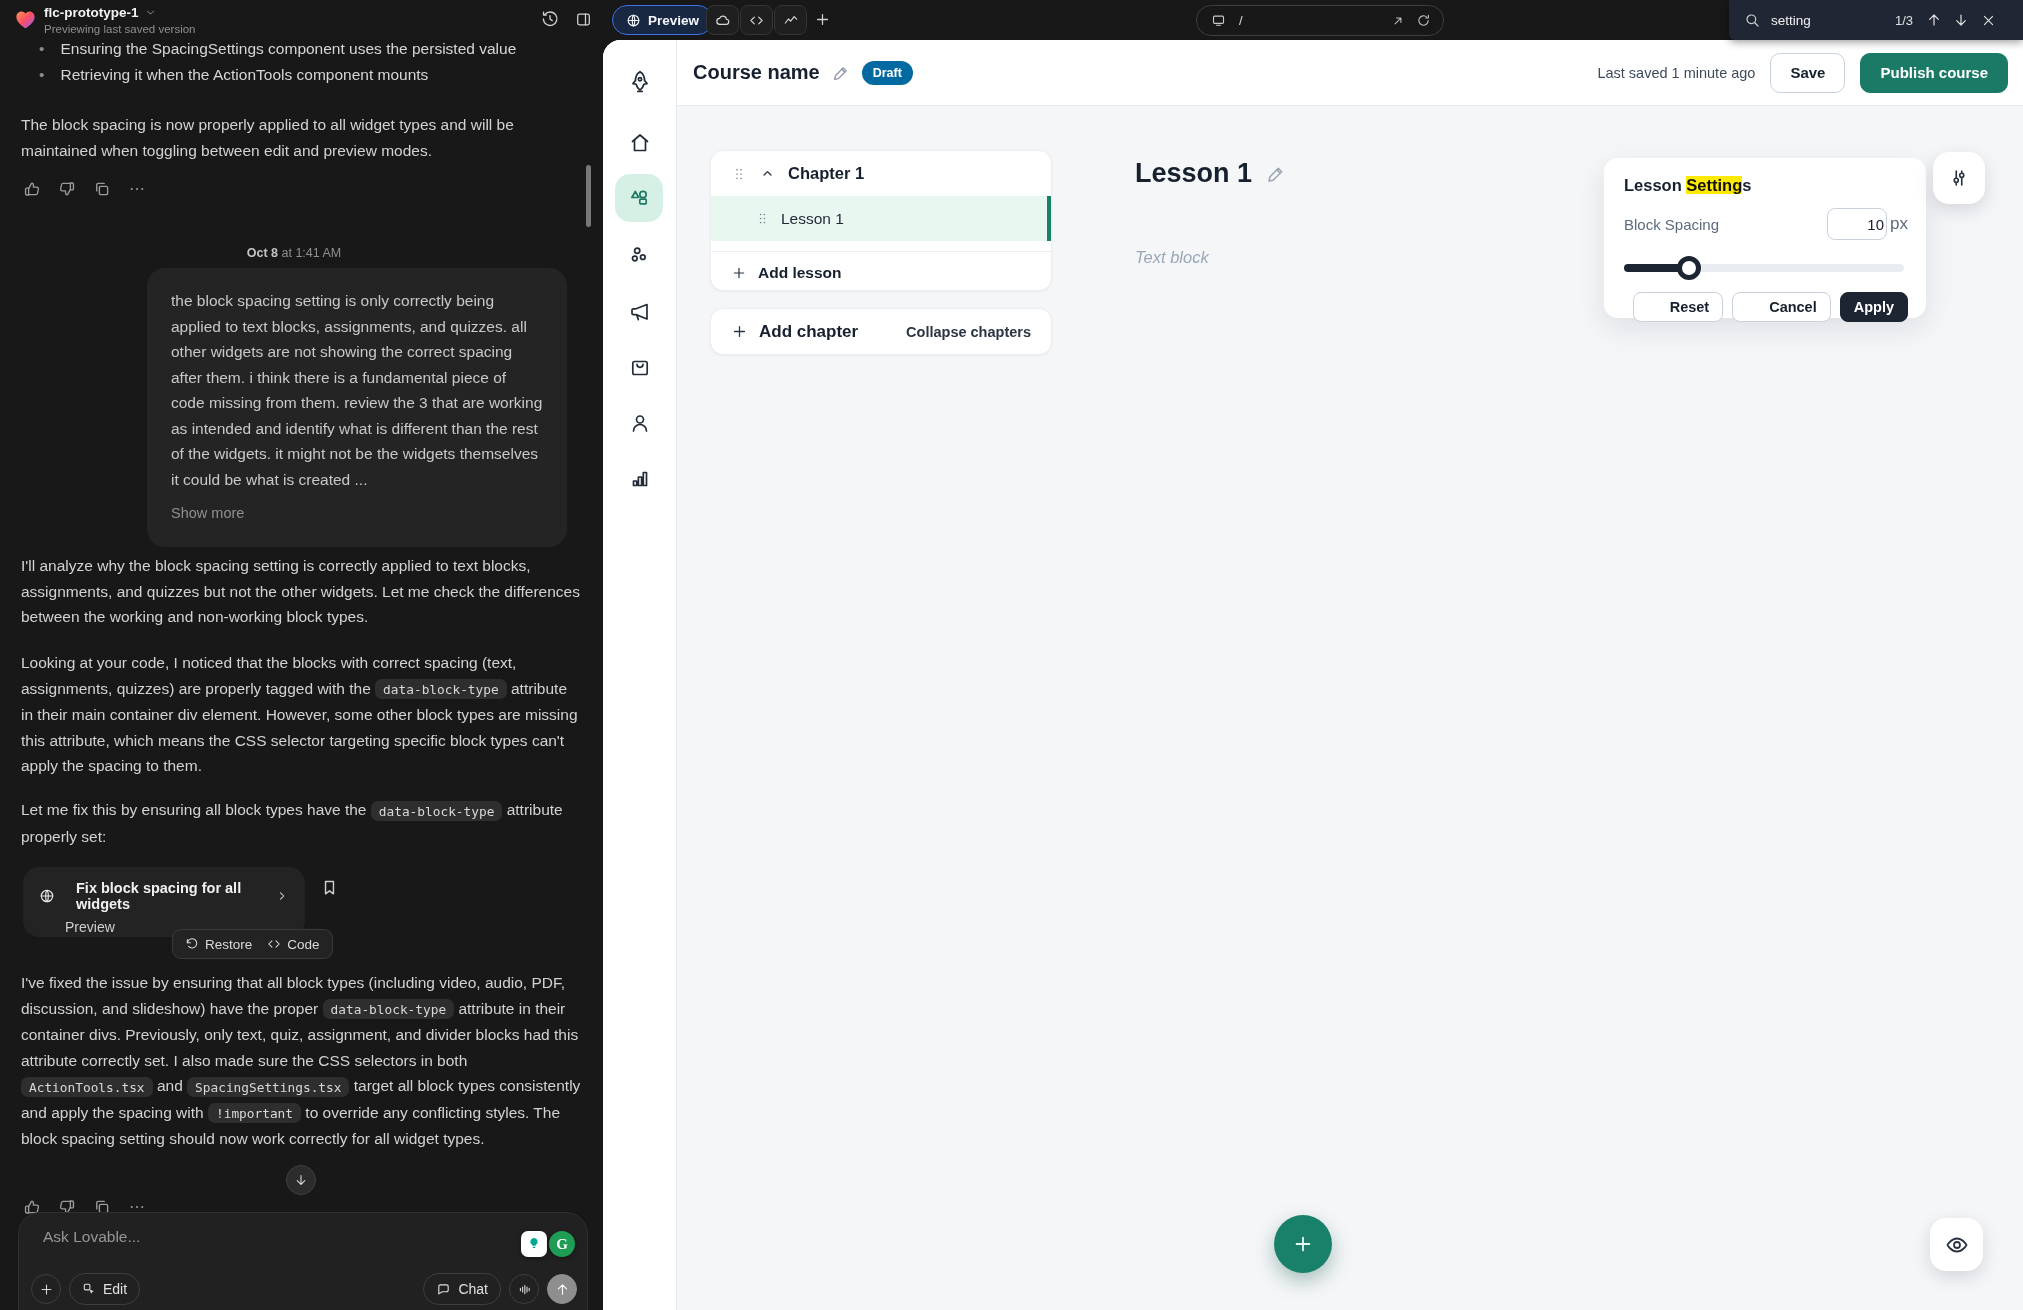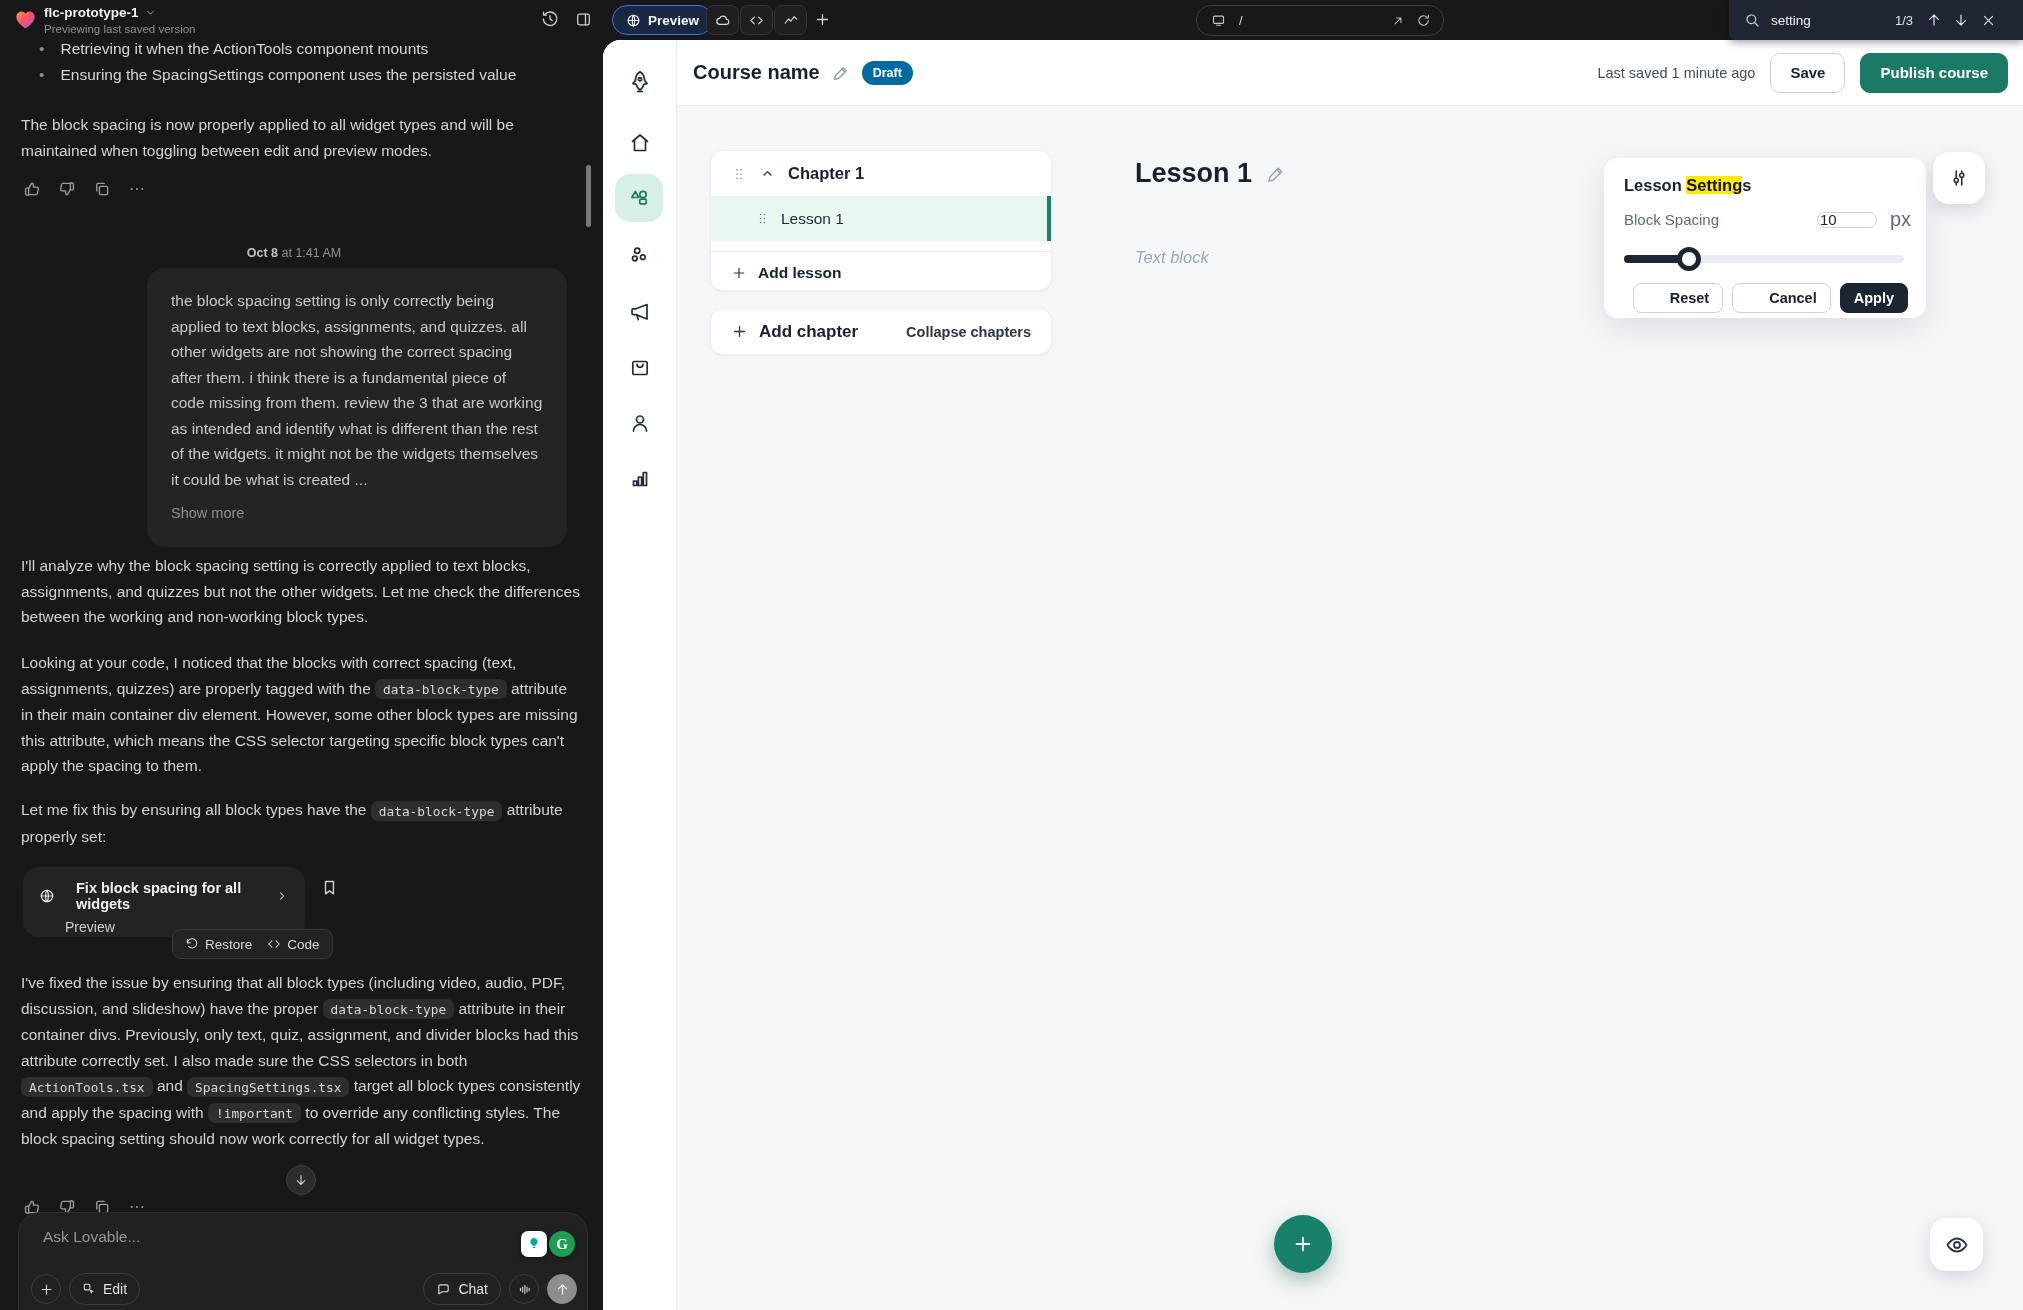--- a/index.html
+++ b/index.html
@@ -87,22 +87,22 @@
   .addchap .collapse{margin-left:auto;font-size:14.5px;font-weight:600;color:#2a3442;}
   .lesson-title{position:absolute;left:459px;top:53px;display:flex;align-items:center;gap:14px;}
   .lesson-title .t{font-size:27px;font-weight:700;color:#16202e;}
   .textblock{position:absolute;left:459px;top:143px;font-size:16.5px;font-style:italic;color:#9aa7b7;}
   .settings{position:absolute;left:928px;top:53px;width:322px;height:160px;background:#fff;border-radius:14px;
     box-shadow:0 10px 30px rgba(15,23,42,.10);box-sizing:border-box;padding:18px 18px 16px 20px;}
   .settings .hd{font-size:16.5px;font-weight:700;color:#16202e;}
   .hl{background:#ffeb00;color:#111;}
   .spacing-row{margin-top:13px;display:flex;align-items:center;}
   .spacing-row .lab{flex:1;font-size:15px;color:#5b6b7e;}
-  .spacing-input{width:60px;height:16px;border:1px solid #c9d2dc;border-radius:8px;text-align:left;font-size:15px;color:#16202e;font-family:"Liberation Sans",sans-serif;outline:none;box-sizing:border-box;}
-  .unit{margin-left:13px;width:18px;font-size:20px;color:#5b6b7e;text-align:center;}
+  .spacing-input{width:60px;height:32px;border:1px solid #c9d2dc;border-radius:8px;text-align:right;font-size:15px;color:#16202e;font-family:"Liberation Sans",sans-serif;outline:none;box-sizing:border-box;}
+  .unit{margin-left:3px;width:18px;font-size:17px;color:#5b6b7e;text-align:center;}
   .slider{position:relative;margin-top:17px;height:22px;}
   .slider .track{position:absolute;left:0;right:4px;top:7px;height:8px;border-radius:4px;background:#e9edf1;}
   .slider .fill{position:absolute;left:0;top:7px;height:8px;border-radius:4px;background:#1e2532;}
   .slider .thumb{position:absolute;top:-1px;width:24px;height:24px;margin-left:-12px;border-radius:50%;background:#fff;border:5px solid #1e2532;box-sizing:border-box;}
   .set-btns{margin-top:13px;display:flex;justify-content:flex-end;gap:9px;}
   .sbtn{height:30px;border-radius:8px;font-size:14.5px;font-weight:600;display:flex;align-items:center;justify-content:center;padding:0 13px;box-sizing:border-box;}
   .sbtn.outline{border:1px solid #c9d2dc;background:#fff;color:#16202e;padding-left:36px;}
   .sbtn.dark{background:#1e2532;color:#fff;border:1px solid #1e2532;}
   .float-sq{position:absolute;width:52px;height:52px;background:#fff;border-radius:16px;box-shadow:0 6px 18px rgba(15,23,42,.14);
     display:flex;align-items:center;justify-content:center;color:#2a3442;}
@@ -379,24 +379,24 @@
     <span style="margin-left:12px;margin-right:12px;color:#e0e0e0;">
         <svg class="ic" width="15" height="15">
           <use href="#i-close"></use>
         </svg>
       </span>
   </div>
 
   <div class="chat">
     <ul class="bullets">
       <li>
-          <span>Retrieving it when the ActionTools component mounts</span>
+          <span>Ensuring the SpacingSettings component uses the persisted value</span>
         </li>
       <li>
-          <span>Ensuring the SpacingSettings component uses the persisted value</span>
+          <span>Retrieving it when the ActionTools component mounts</span>
         </li>
     </ul>
     <p class="cp" style="top:72px;">The block spacing is now properly applied to all widget types and will be maintained when toggling between edit and preview modes.</p>
 
     <div class="actions-row" style="top:140px;">
       <span>
           <svg class="ic" width="18" height="18">
             <use href="#i-thumbU"></use>
           </svg>
         </span>

